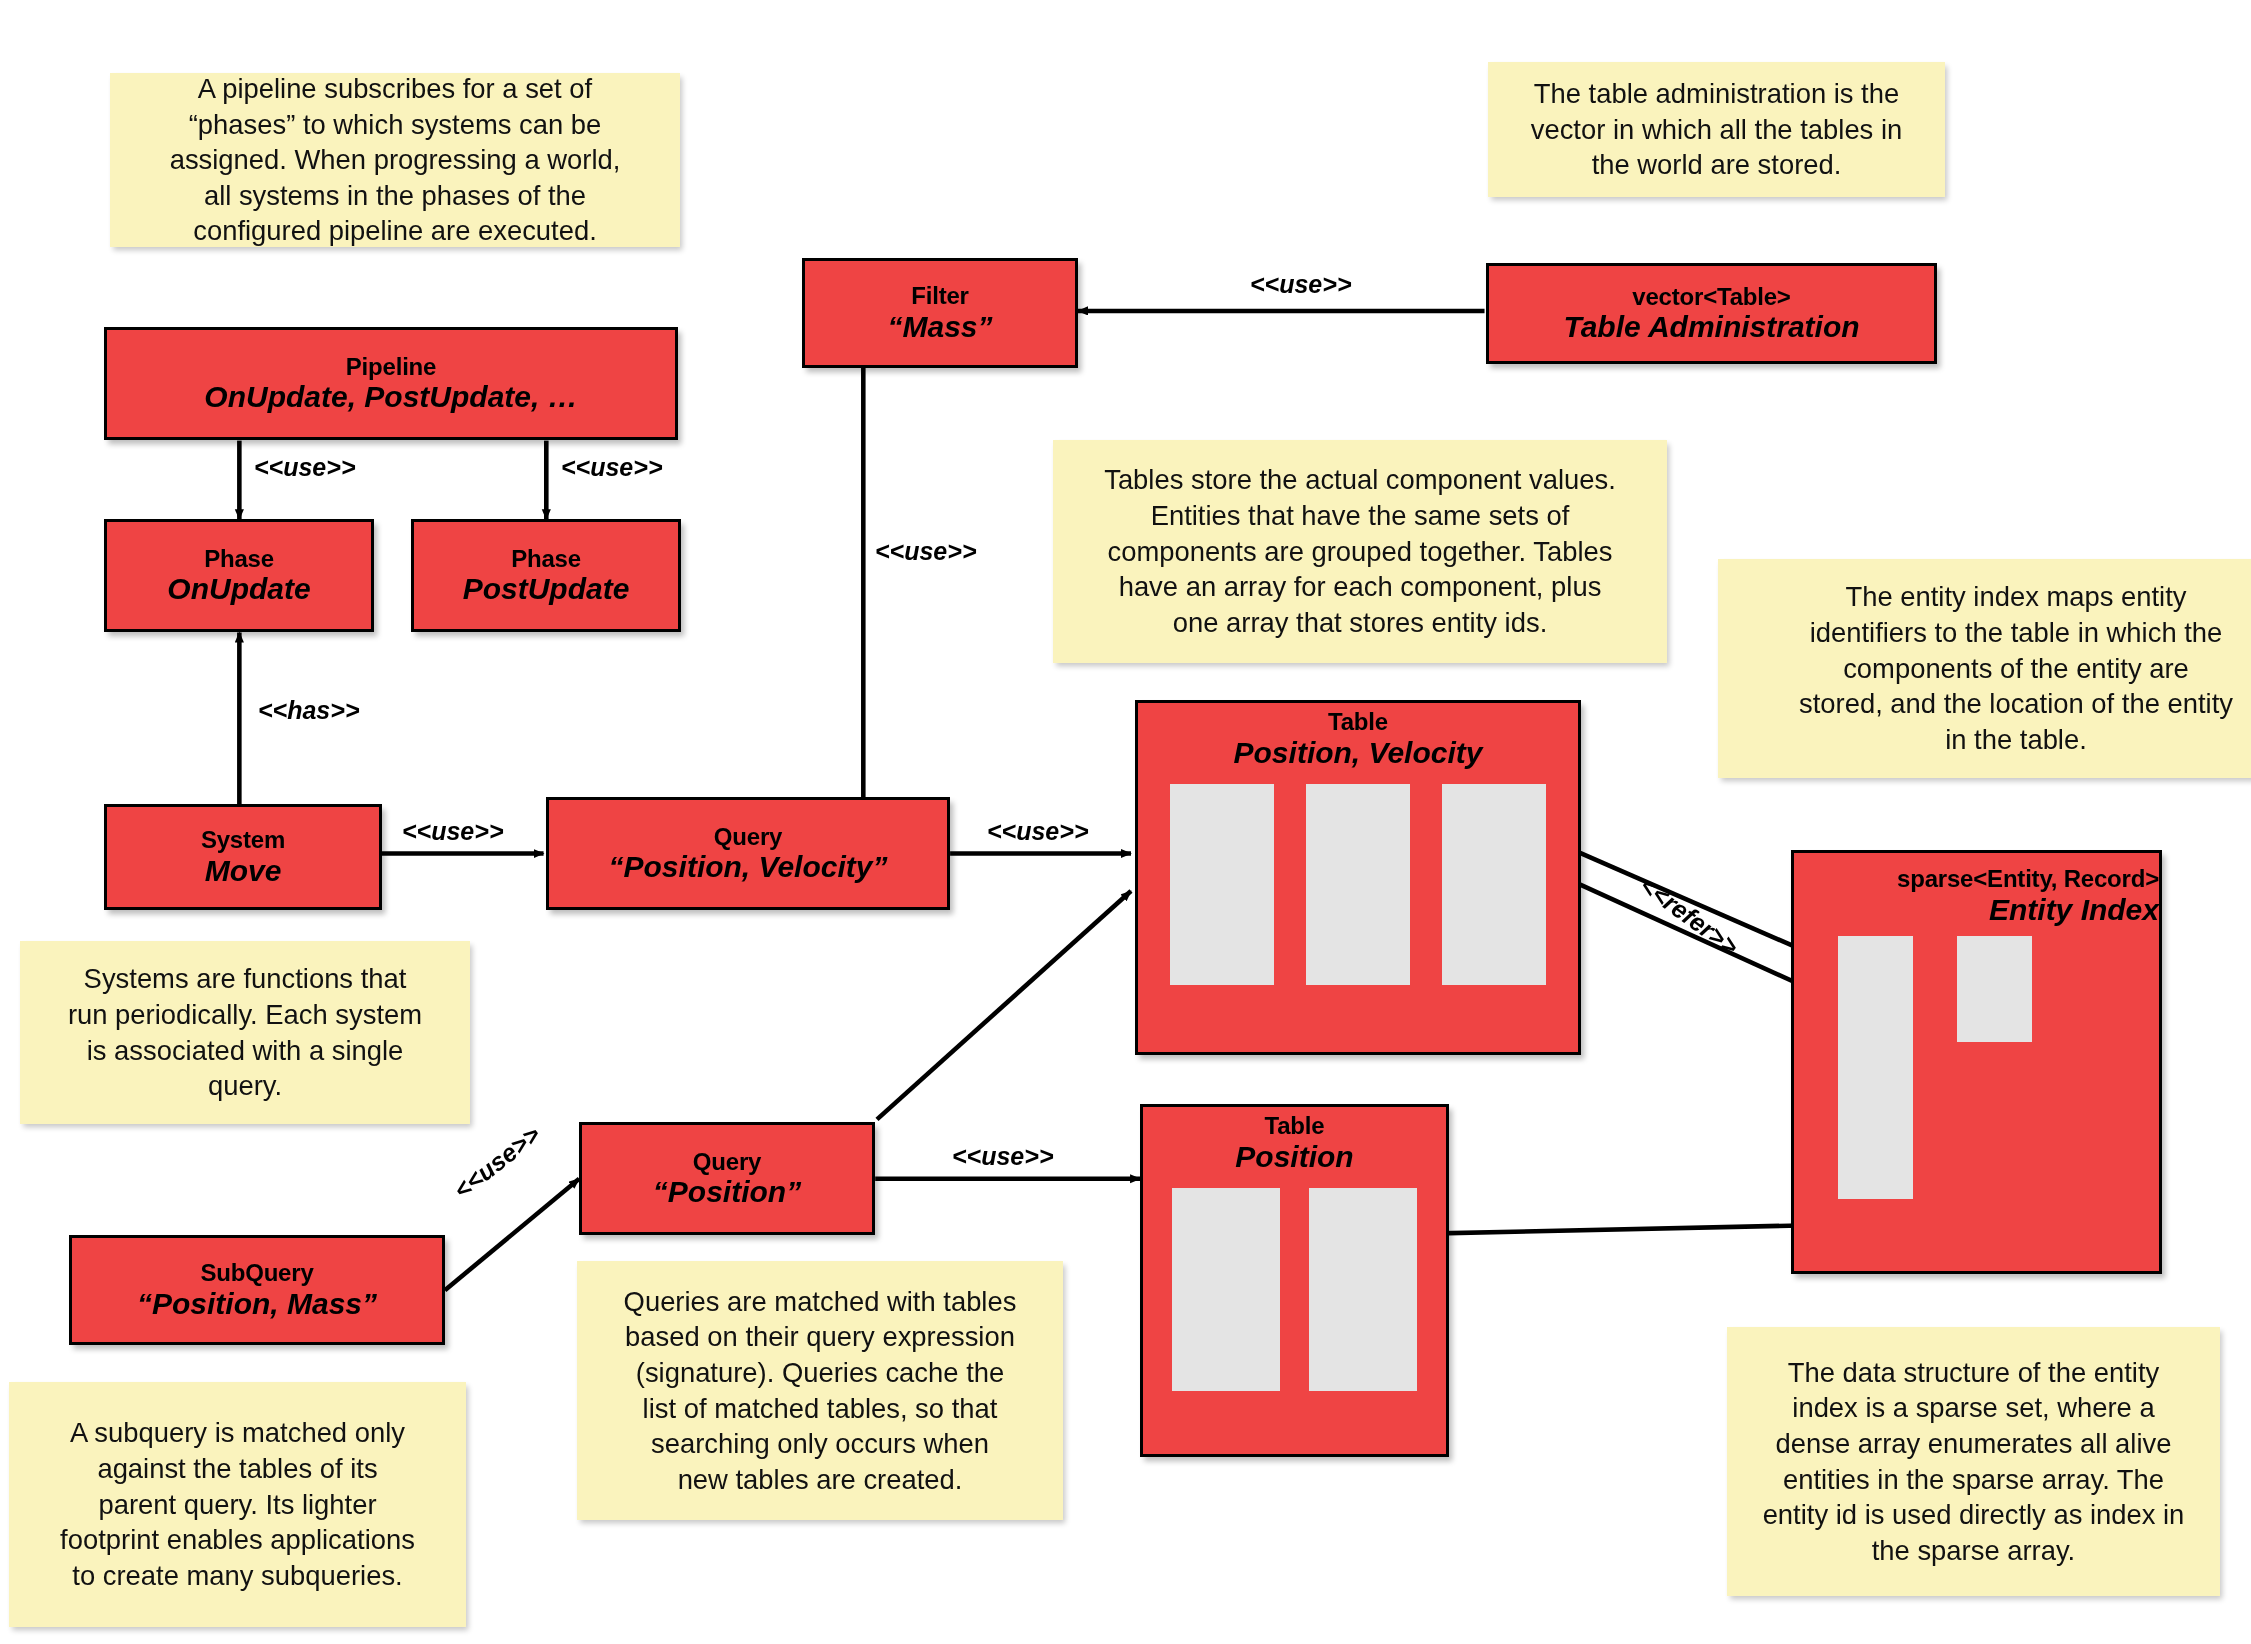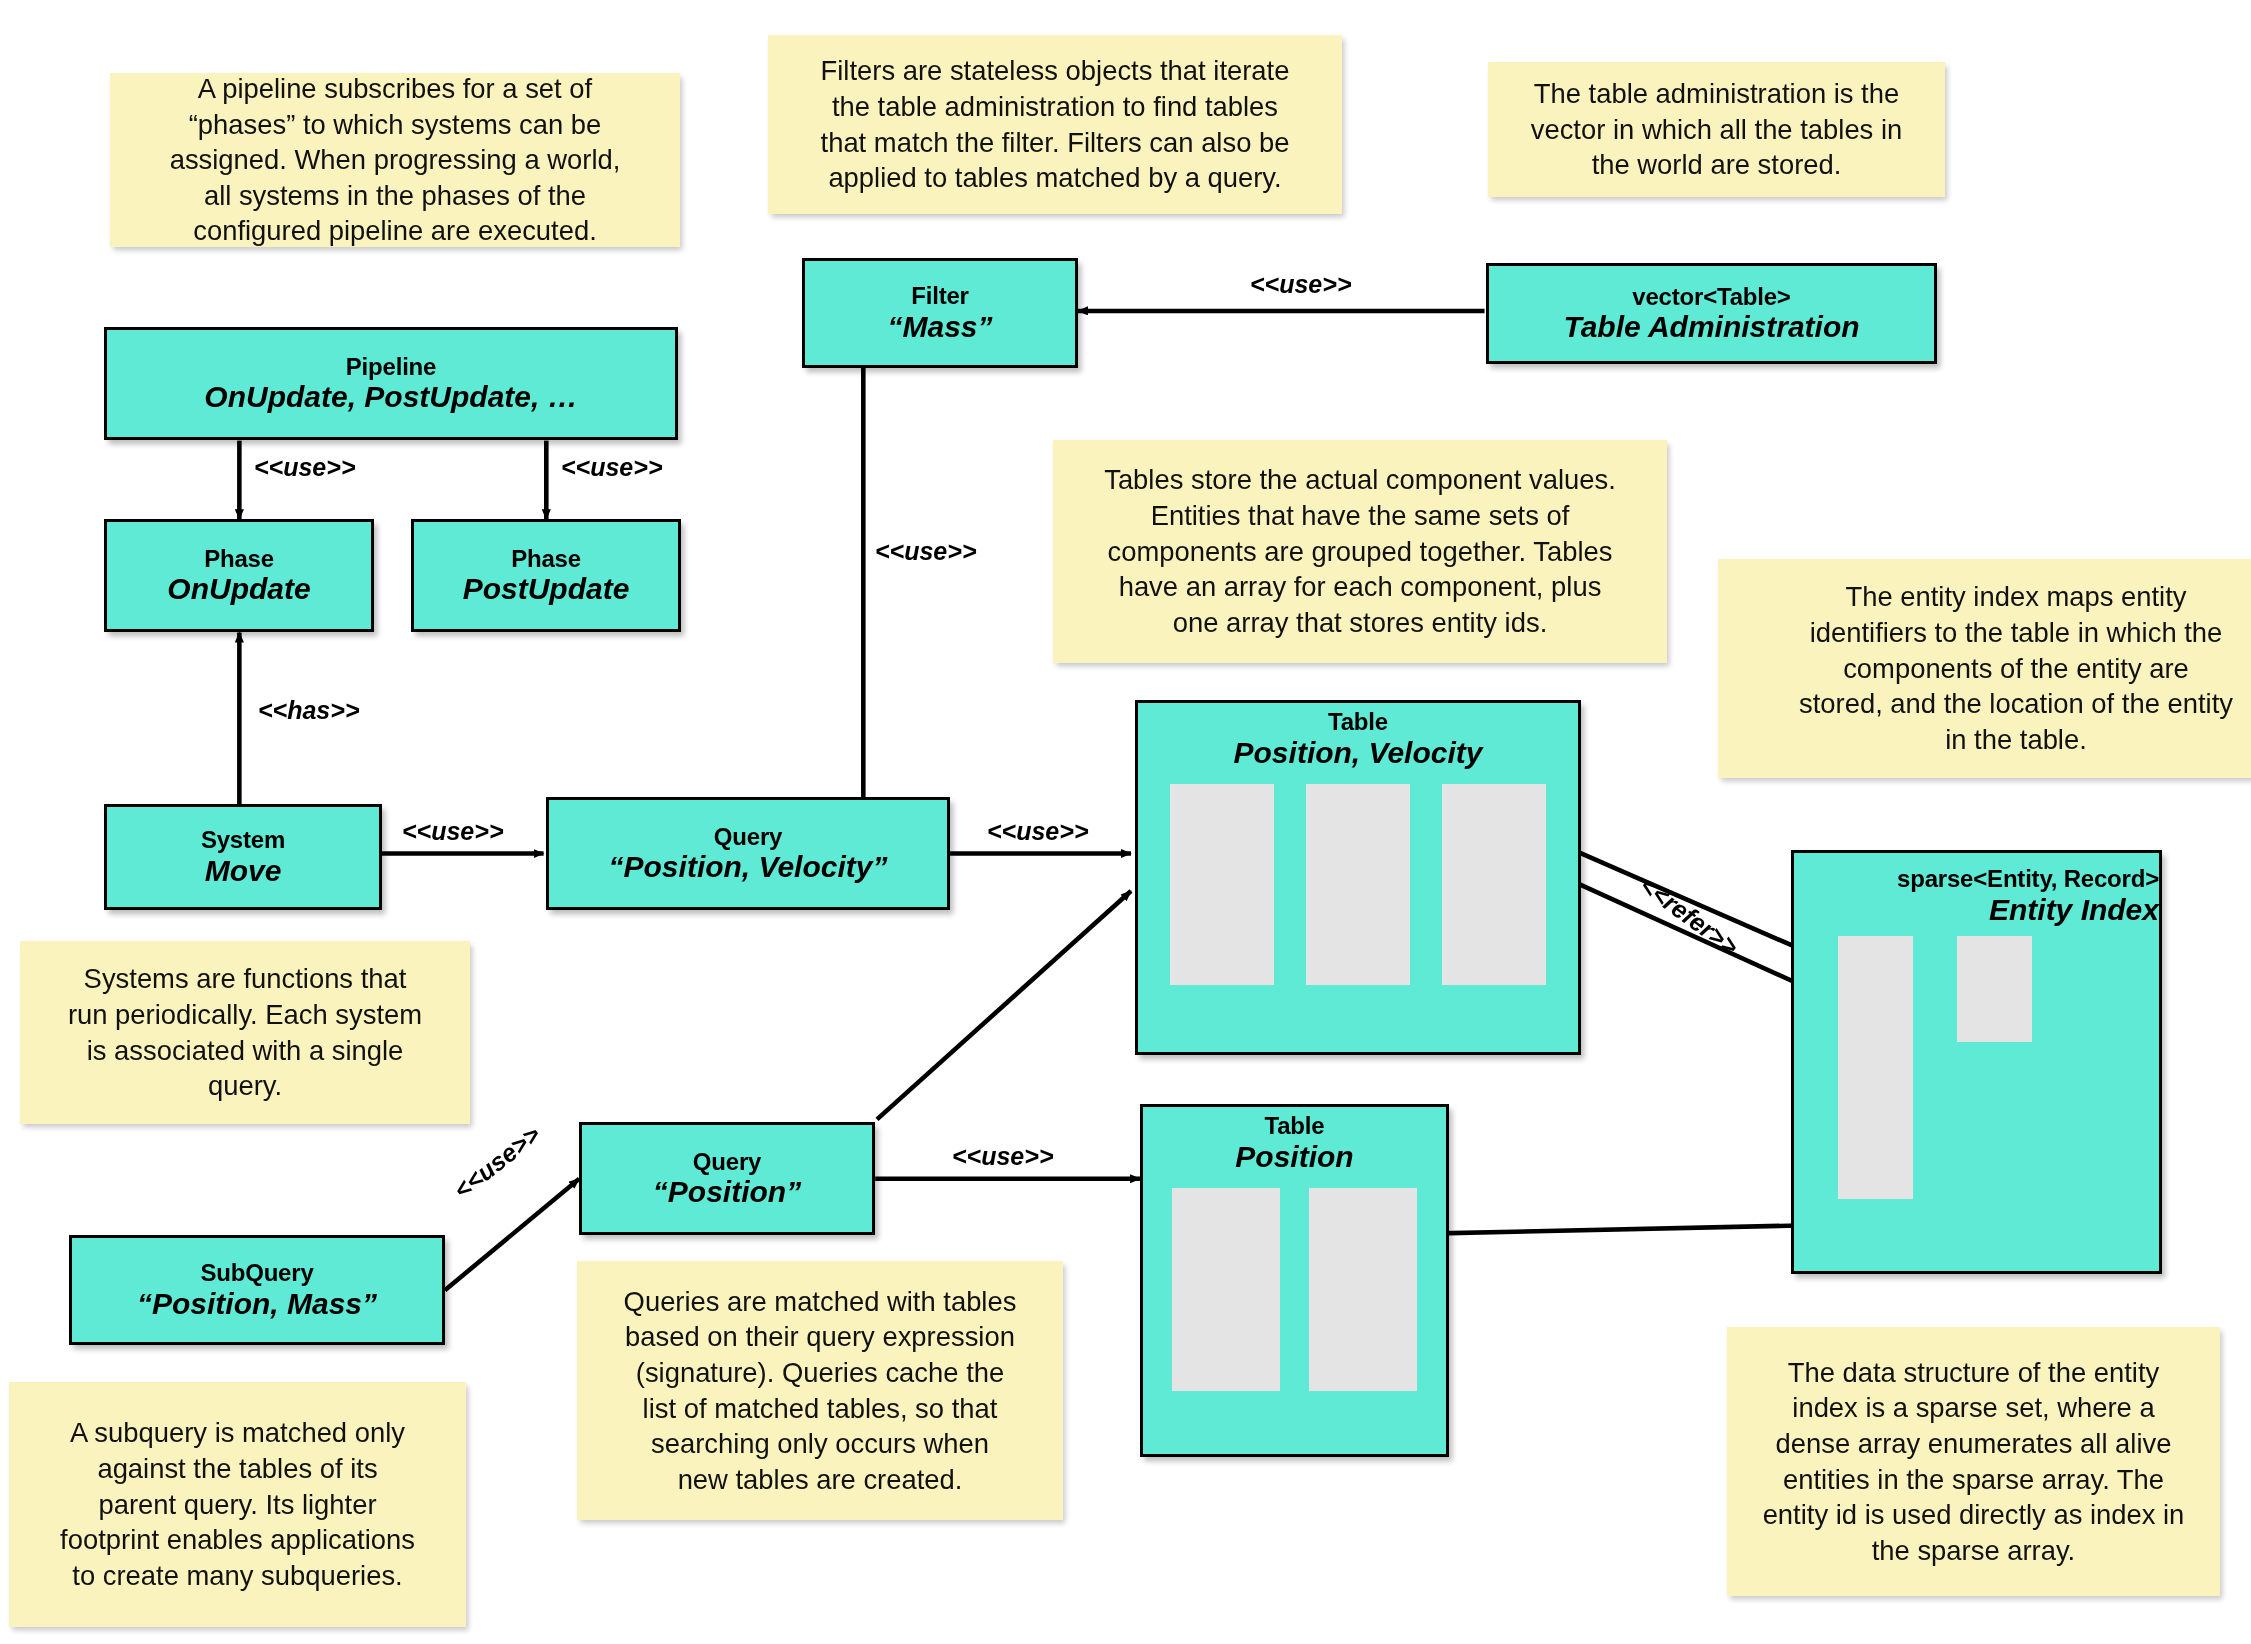--- a/index.html
+++ b/index.html
@@ -24,21 +24,21 @@
     padding: 12.8px 14.6px;
     box-shadow: 2.7px 3.7px 5.5px rgba(0,0,0,0.22);
     white-space: pre-line;
     display: flex;
     align-items: center;
     justify-content: center;
   }
   
   .box {
     position: absolute;
-    background: #5eead4;
+    background: #ef4444;
     border: 3.7px solid #000000;
     box-shadow: 3.7px 4.6px 5.5px rgba(0,0,0,0.26);
     display: flex;
     flex-direction: column;
     align-items: center;
     justify-content: center;
     text-align: center;
     color: #000000;
   }
   .box .stereo {
@@ -130,24 +130,20 @@
       <path d="M2140,1148 L2128,1258"></path>
     </g>
   </svg>
 
   <div class="note" style="left:110px; top:73px; width:570px; height:174px;">A pipeline subscribes for a set of
 “phases” to which systems can be
 assigned. When progressing a world,
 all systems in the phases of the
 configured pipeline are executed.</div>
 
-  <div class="note" style="left:768px; top:35px; width:574px; height:179px;">Filters are stateless objects that iterate
-the table administration to find tables
-that match the filter. Filters can also be
-applied to tables matched by a query.</div>
 
   <div class="note" style="left:1488px; top:62px; width:457px; height:135px;">The table administration is the
 vector in which all the tables in
 the world are stored.</div>
 
   <div class="note" style="left:1053px; top:440px; width:614px; height:223px;">Tables store the actual component values.
 Entities that have the same sets of
 components are grouped together. Tables
 have an array for each component, plus
 one array that stores entity ids.</div>

